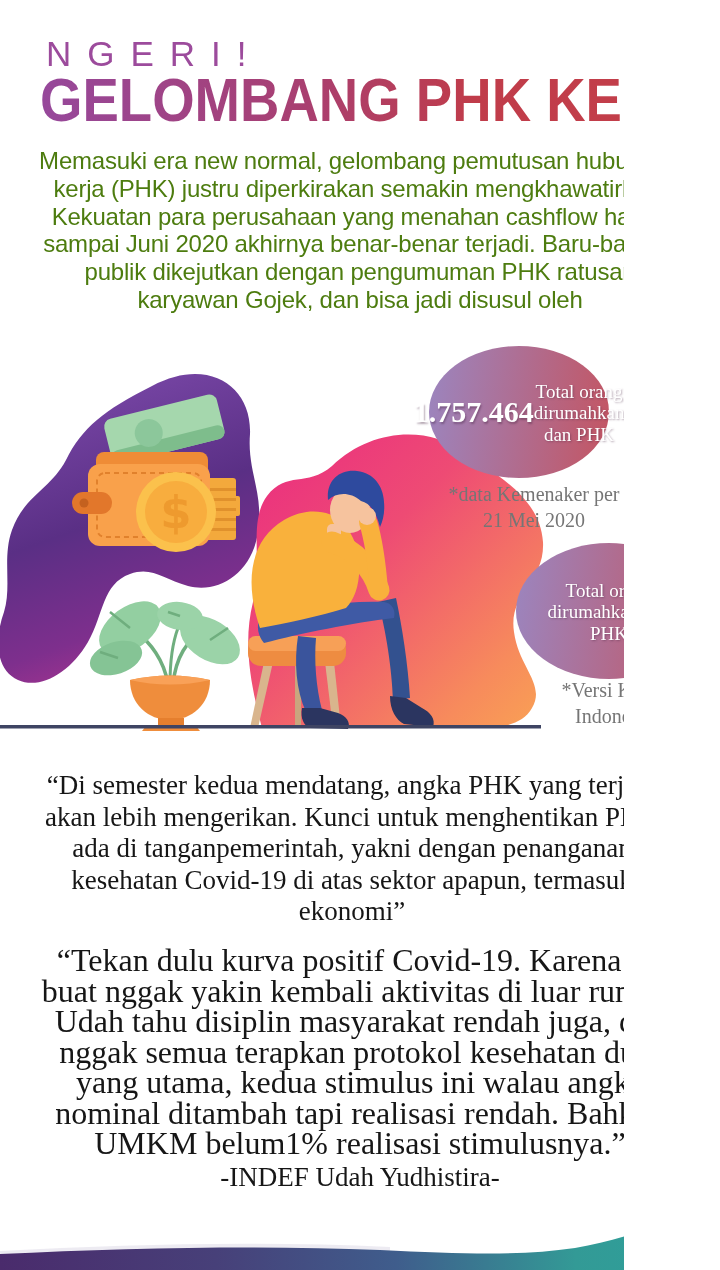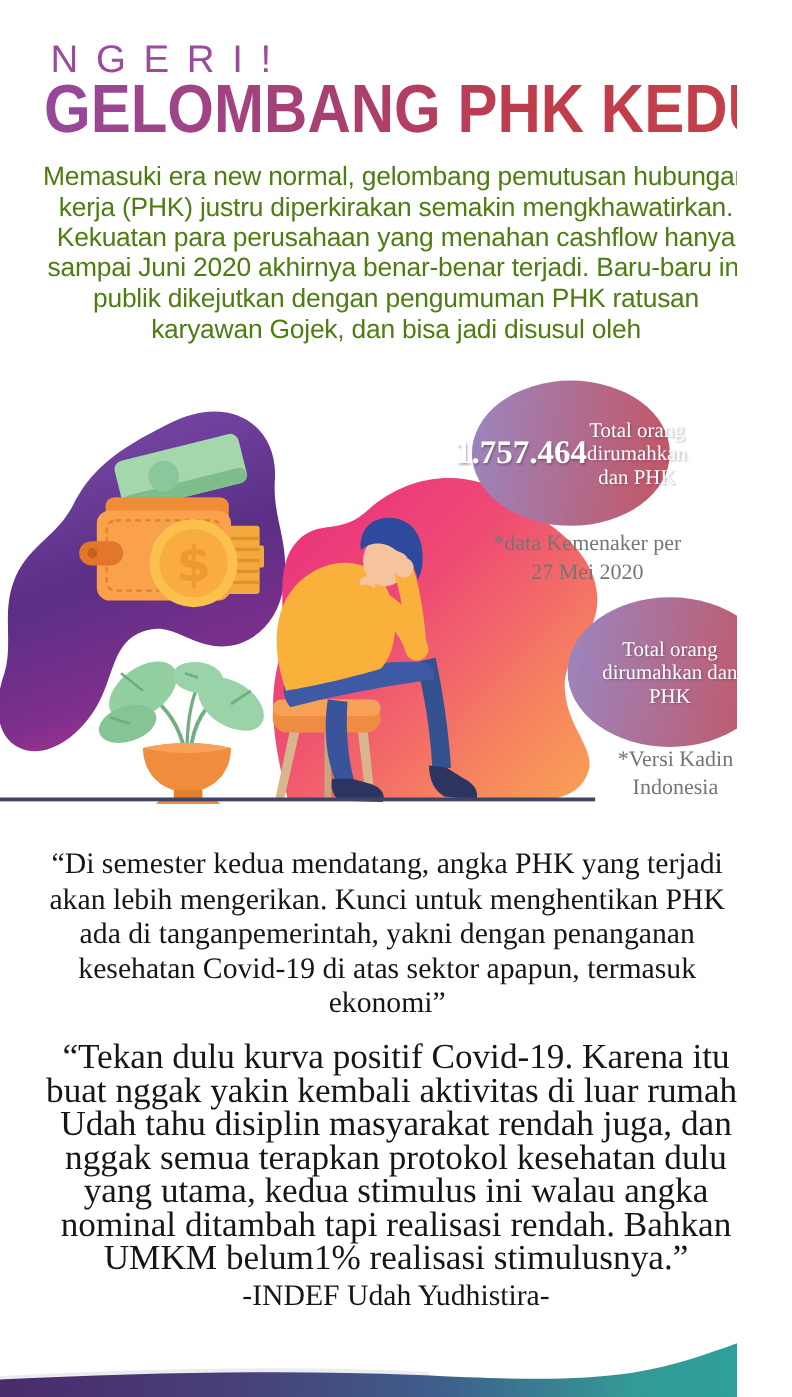--- a/index.html
+++ b/index.html
@@ -1,18 +1,18 @@
 <!DOCTYPE html>
 <html style="--kicker-color: #9c4b9c; --headline-start: #96489b; --headline-end: #c4404a; --bubble-start: #9d83bb; --bubble-end: #c25766; --wave-purple: #4a2b6c; --wave-teal: #2ba29b;"><head>
 <meta charset="utf-8">
 <style>
   html,body{margin:0;padding:0;background:#ffffff;}
   .page{
     position:relative;width:624px;height:1270px;background:#ffffff;
-    overflow:hidden;font-family:"Liberation Sans",sans-serif;padding-left:46px;
+    overflow:hidden;font-family:"Liberation Sans",sans-serif;
   }
   .kicker{
     position:absolute;left:46px;top:34px;
     font-size:35px;font-weight:400;letter-spacing:16px;
     color:var(--kicker-color,#9c4b9c);white-space:nowrap;
   }
   .headline{
     position:absolute;left:40px;top:70px;
     font-size:62px;font-weight:bold;line-height:60px;white-space:nowrap;
     transform:scaleX(0.88);transform-origin:left center;
@@ -162,21 +162,21 @@
       <circle cx="367" cy="176" r="9" fill="#f6c39e"></circle>
     </g>
 
     <rect x="0" y="385" width="541" height="3.5" fill="#3e4463"></rect>
   </svg>
 
   <div class="bubble bubble-1">
     <div class="value">1.757.464</div>
     <div class="label">Total orang dirumahkan dan PHK</div>
   </div>
-  <div class="caption caption-1">*data Kemenaker per 27 Mei 2020</div>
+  <div class="caption caption-1">*data Kemenaker per 21 Mei 2020</div>
 
   <div class="bubble bubble-2">
     <div class="label">Total orang dirumahkan dan PHK</div>
   </div>
   <div class="caption caption-2">*Versi Kadin Indonesia</div>
 
   <div class="quote quote-1">“Di semester kedua mendatang, angka PHK yang terjadi akan lebih mengerikan. Kunci untuk menghentikan PHK ada di tanganpemerintah, yakni dengan penanganan kesehatan Covid-19 di atas sektor apapun, termasuk ekonomi”</div>
   <div class="quote quote-2">“Tekan dulu kurva positif Covid-19. Karena itu buat nggak yakin kembali aktivitas di luar rumah. Udah tahu disiplin masyarakat rendah juga, dan nggak semua terapkan protokol kesehatan dulu yang utama, kedua stimulus ini walau angka nominal ditambah tapi realisasi rendah. Bahkan UMKM belum1% realisasi stimulusnya.”</div>
   <div class="attribution">-INDEF Udah Yudhistira-</div>
 

